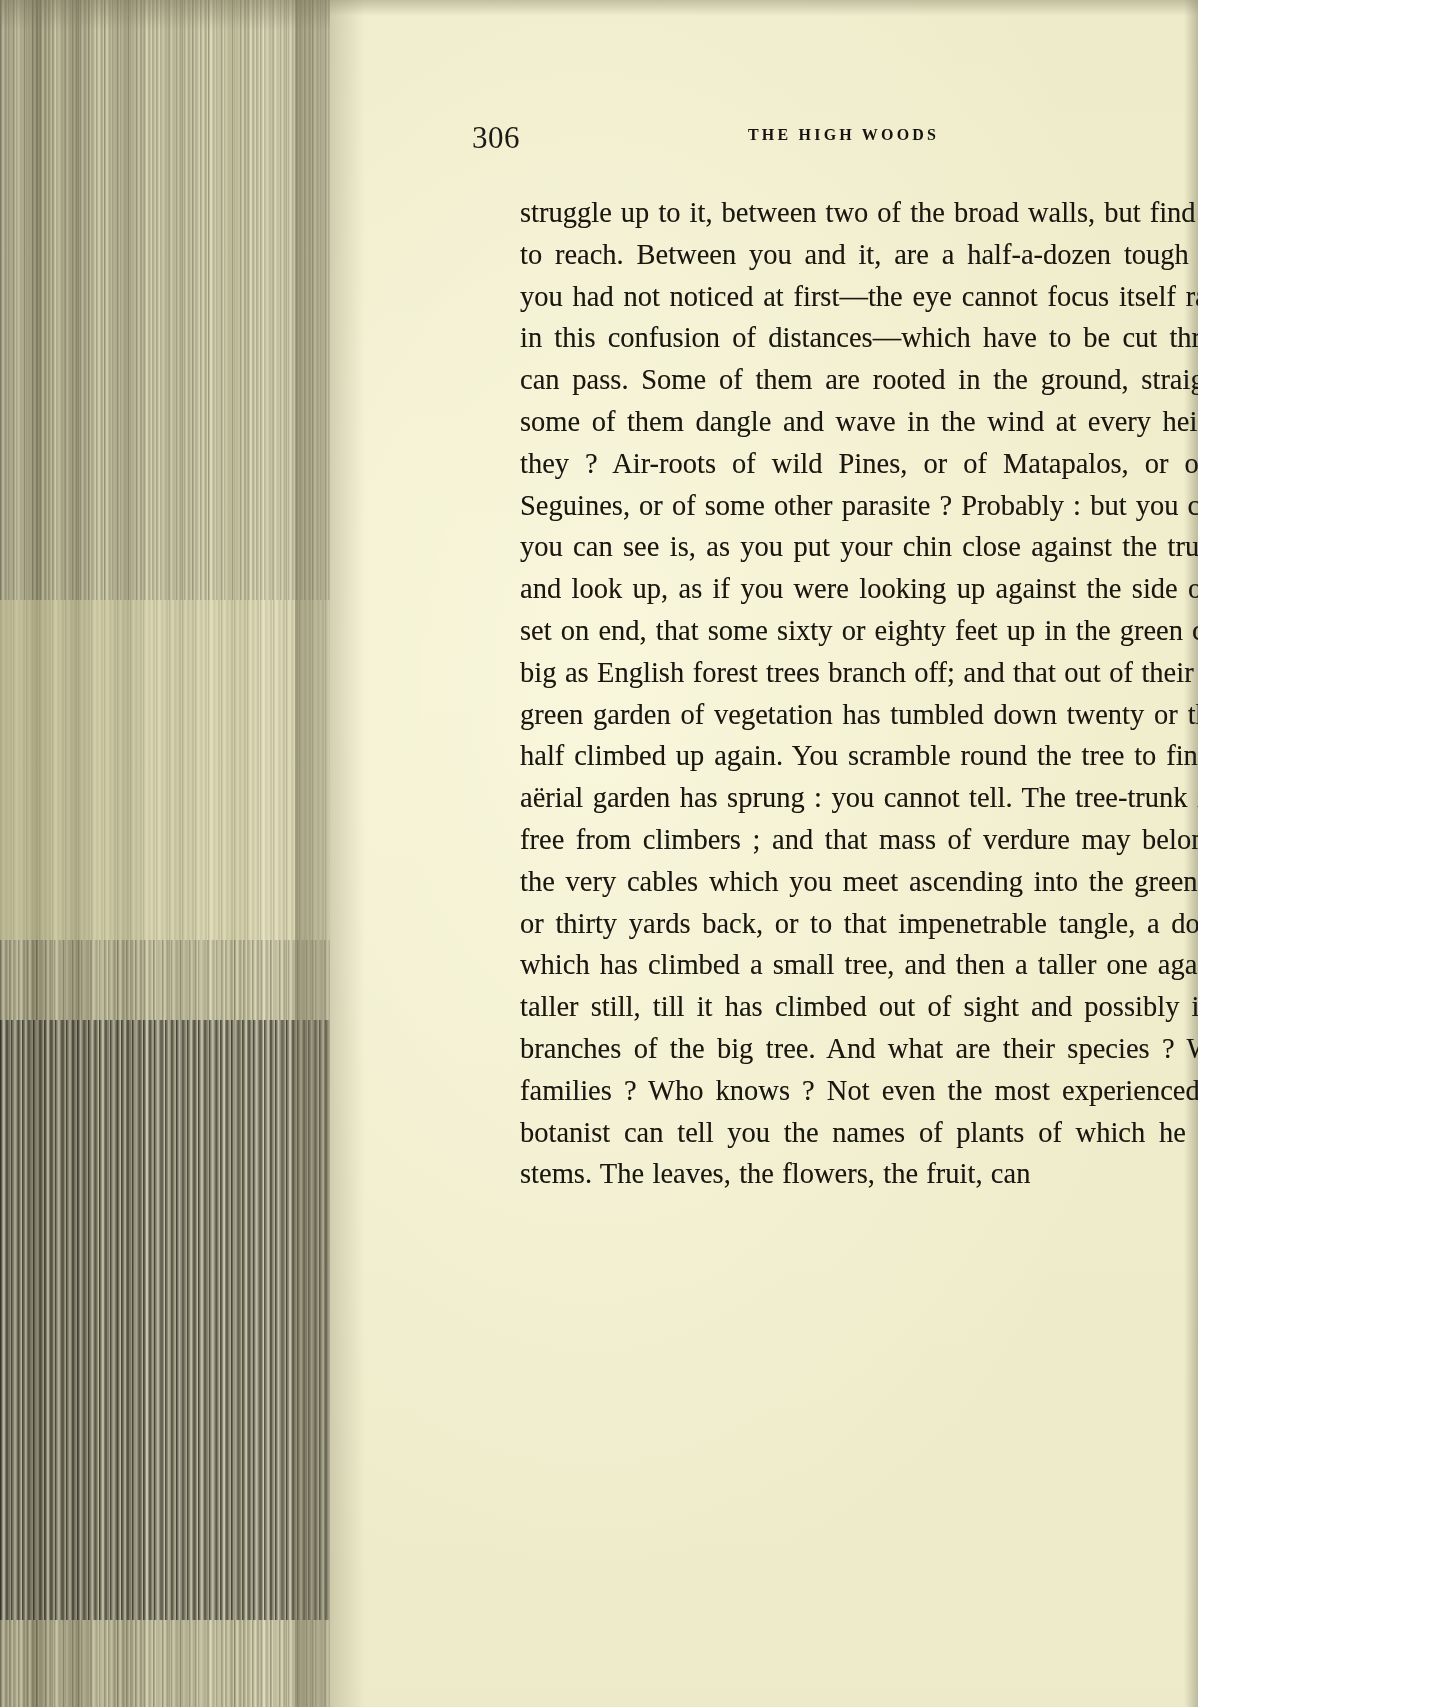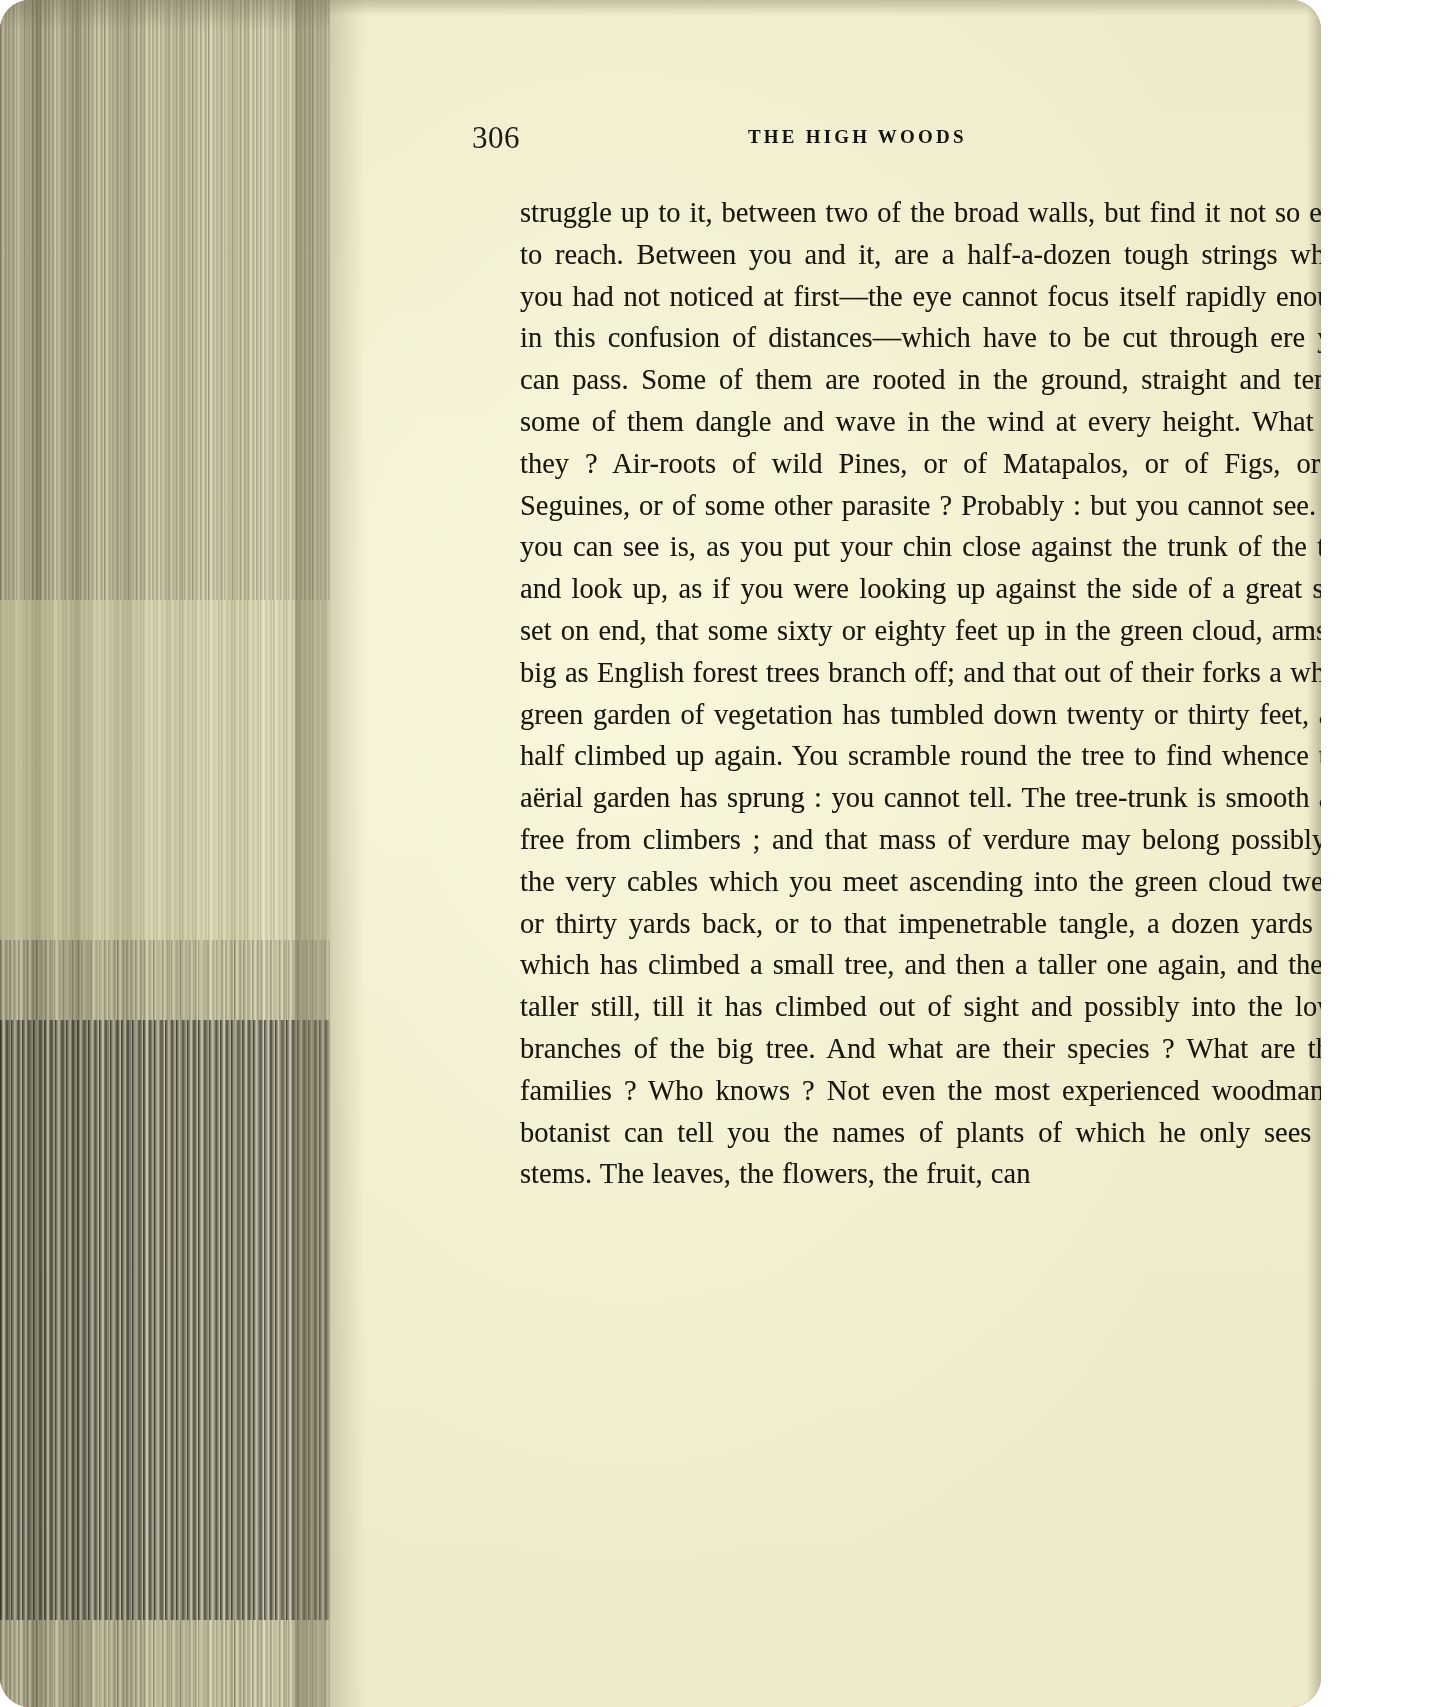--- a/index.html
+++ b/index.html
@@ -2,26 +2,25 @@
 <html><head>
 <meta charset="utf-8">
 <style>
   html, body {
     margin: 0;
     padding: 0;
     background: #ffffff;
   }
   #page {
     position: relative;
-    width: 1321px;
+    width: 1198px;
     height: 1707px;
     overflow: hidden;
     background: #ef4444;
     font-family: "Liberation Serif", serif;
-    border-radius: 30px;
   }
 
   
   #gutter {
     position: absolute;
     left: 0; top: 0;
     width: 330px; height: 1707px;
     background:
       repeating-linear-gradient(90deg,
         rgba(60,58,40,0.30) 0px,
@@ -140,21 +139,21 @@
     top: 0;
     font-size: 31px;
     letter-spacing: 0.5px;
     color: #1c1a14;
     font-family: "Liberation Serif", serif;
   }
   #running-head {
     position: absolute;
     left: 228px;
     top: 6px;
-    font-size: 19px;
+    font-size: 16px;
     letter-spacing: 3.2px;
     font-weight: bold;
     color: #15130f;
     font-family: "Liberation Serif", serif;
   }
   #body {
     margin-top: 20px;
   }
   #body p {
     margin: 0;

